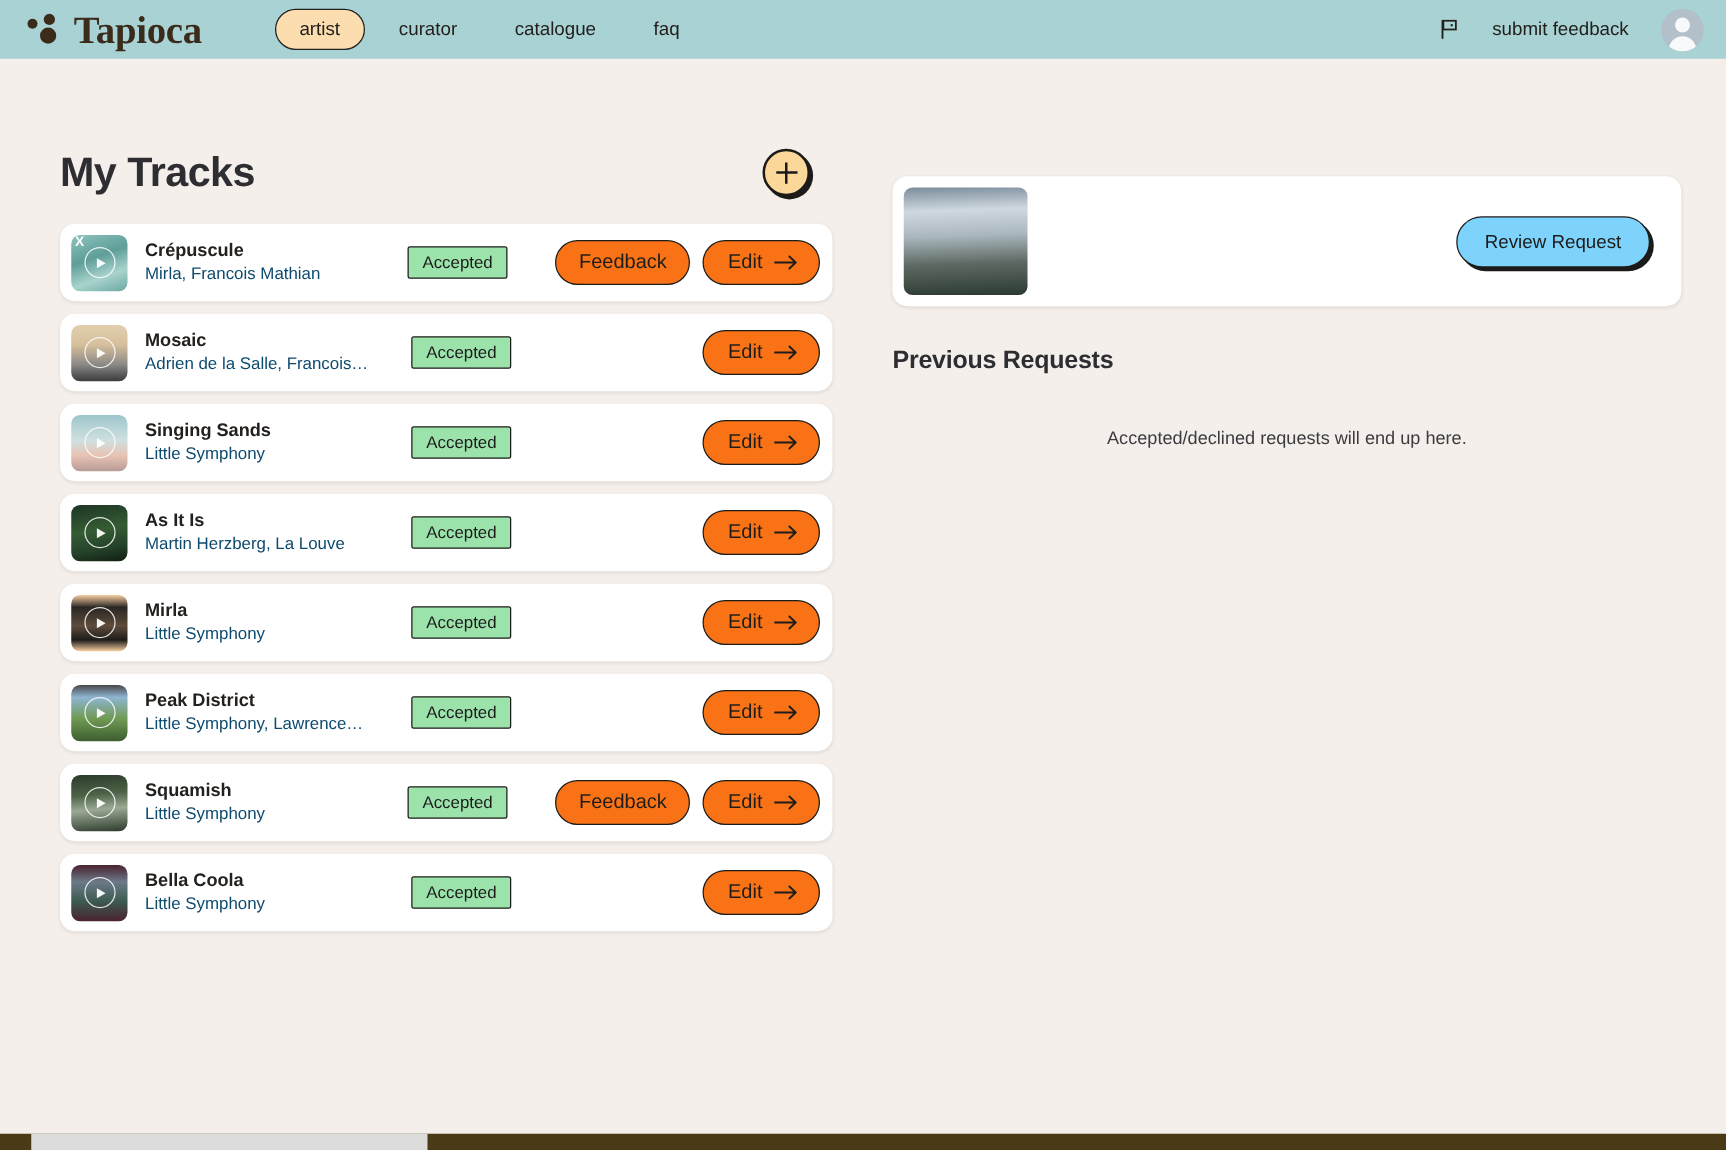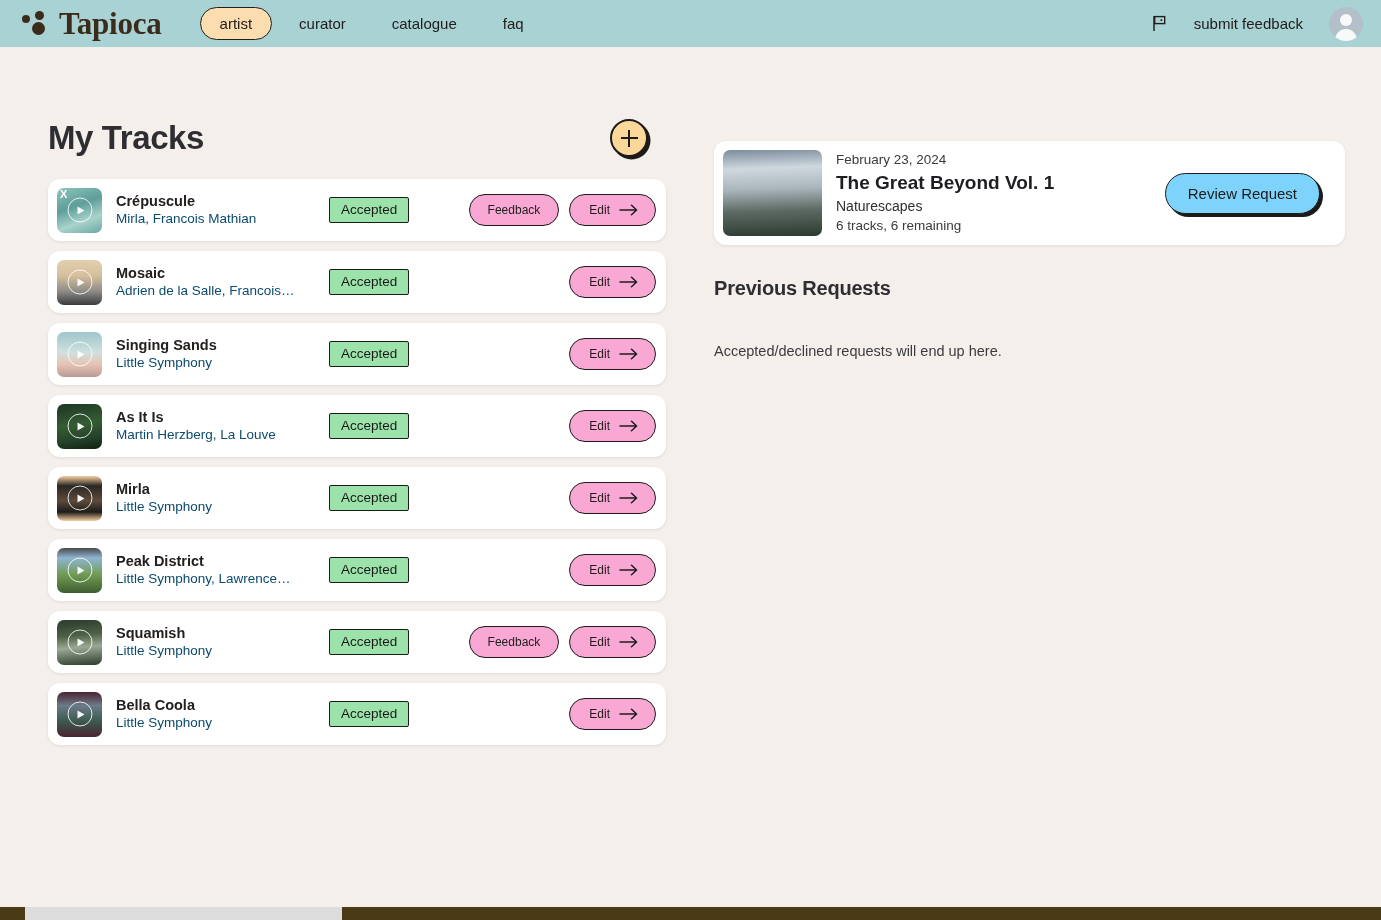--- a/index.html
+++ b/index.html
@@ -11,20 +11,21 @@
   }
 
   
   .topbar {
     height: 47px;
     background: #a9d2d5;
     display: flex;
     align-items: center;
     padding: 0 18px 0 22px;
     position: relative;
+    gap: 20px;
   }
   .brand { display: flex; align-items: center; gap: 9px; }
   .brand-dots { width: 28px; height: 26px; position: relative; }
   .brand-dots i { position: absolute; background: #3b2b1b; border-radius: 50%; display: block; }
   .dot-a { width: 8px; height: 8px; left: 0px; top: 4px; }
   .dot-b { width: 9px; height: 9px; left: 13px; top: 0px; }
   .dot-c { width: 13px; height: 13px; left: 10px; top: 11px; }
   .brand-name {
     font-family: "Liberation Serif", serif;
     font-size: 31px; font-weight: 700; color: #3b2b1b;
@@ -104,22 +105,22 @@
     font-size: 13.5px; color: #0c4a6e; line-height: 1.3;
     white-space: nowrap; overflow: hidden; text-overflow: ellipsis; max-width: 200px;
   }
   .badge-wrap { width: 120px; display: flex; justify-content: flex-start; }
   .badge {
     background: #9ce3ab; border: 1.4px solid #1c1b19; border-radius: 2px;
     padding: 5px 11px; font-size: 13.5px; color: #1b1b1b; line-height: 1.1;
   }
   .row-actions { margin-left: auto; display: flex; align-items: center; gap: 10px; }
   .pill-btn {
-    border: 1.5px solid #1c1b19; background: #f9a8d4; border-radius: 20px;
-    padding: 8px 18px; font-size: 12px; color: #1f1d1b; cursor: pointer;
+    border: 1.5px solid #1c1b19; background: #f97316; border-radius: 20px;
+    padding: 8px 18px; font-size: 16px; color: #1f1d1b; cursor: pointer;
     white-space: nowrap;
   }
   .edit-btn { display: flex; align-items: center; gap: 9px; padding: 8px 16px 8px 19px; }
   .arrow-r { display: block; }
 
   
   .request-card {
     background: #ffffff; border-radius: 12px; margin-top: 22px;
     display: flex; align-items: center; padding: 9px; height: 104px;
     box-shadow: 0 1px 3px rgba(60,45,35,0.10);
@@ -136,21 +137,21 @@
     margin-left: auto; margin-right: 16px;
     background: #7dd3fc; border: 1.8px solid #1c1b19; border-radius: 22px;
     padding: 11px 22px; font-size: 15px; color: #1d1b19; cursor: pointer;
     box-shadow: 3px 3px 0 #1c1b19; white-space: nowrap;
   }
   h2.sub-title {
     font-size: 20px; font-weight: 700; color: #2e2e32; margin-top: 32px;
     letter-spacing: -0.2px;
   }
   .empty-note {
-    text-align: left; font-size: 14.5px; color: #3b3b3f; margin-top: 43px;
+    text-align: center; font-size: 14.5px; color: #3b3b3f; margin-top: 43px;
   }
 
   
   .hscroll {
     position: absolute; left: 0; bottom: 0; width: 1381px; height: 13px;
     background: #4a3a16;
   }
   .hscroll .thumb-bar {
     position: absolute; left: 25px; top: 0; width: 317px; height: 13px;
     background: #dcdcdc; cursor: pointer;
@@ -389,26 +390,20 @@
       </div>
     </div>
         </div>
       </div>
   </div>
 
   <div class="col-right">
 
     <div class="request-card">
       <div class="album-art art-album"></div>
-      <div class="req-info">
-        <div class="req-date">February 23, 2024</div>
-        <div class="req-title">The Great Beyond Vol. 1</div>
-        <div class="req-sub">Naturescapes</div>
-        <div class="req-count">6 tracks, 6 remaining</div>
-      </div>
       <div class="review-btn">Review Request</div>
     </div>
 
     <h2 class="sub-title">Previous Requests</h2>
     <div class="empty-note">Accepted/declined requests will end up here.</div>
   </div>
 </div>
 
 <div class="hscroll">
   <div class="thumb-bar"></div>

